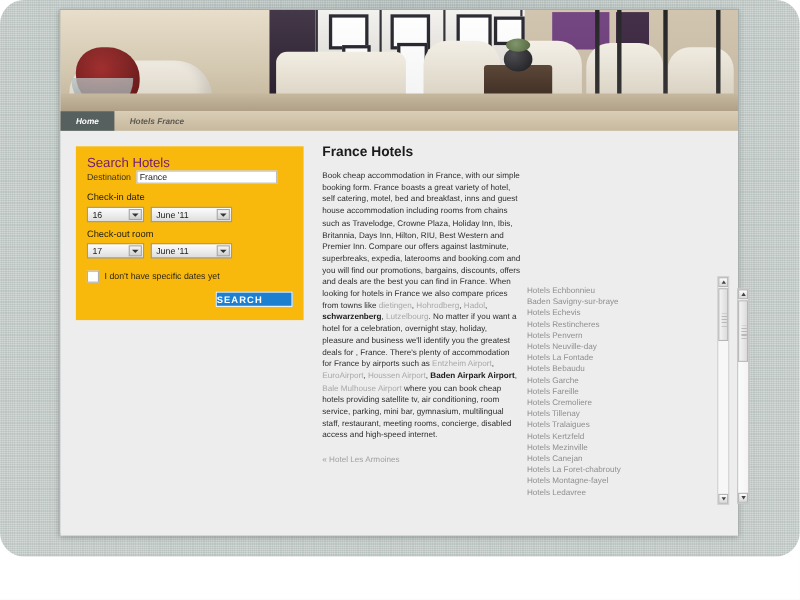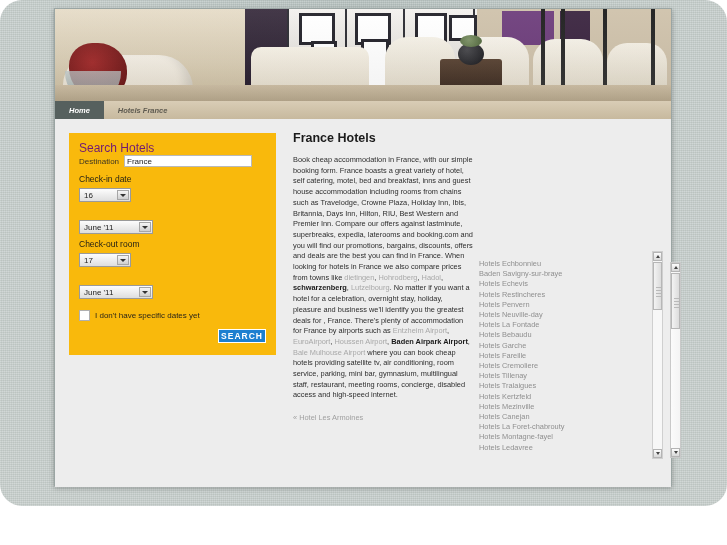--- a/index.html
+++ b/index.html
@@ -158,21 +158,21 @@
     padding: 0 2px;
     color: #222;
     box-sizing: border-box;
   }
   .grp-lbl {
     font-size: 8.5px;
     font-weight: normal;
     color: #1f1d15;
     margin: 5px 0 4px 0;
   }
-  .sel-row { display: flex; gap: 18px; margin-bottom: 2px; flex-direction: column; }
+  .sel-row { display: flex; gap: 6px; margin-bottom: 2px; }
   .sel {
     position: relative;
     background: linear-gradient(180deg,#fdfdfd,#dedede);
     border: 1px solid #9a9a9a;
     height: 14px;
     font-size: 8px;
     color: #222;
     display: flex;
     align-items: center;
     padding-left: 4px;
@@ -195,30 +195,30 @@
   }
   .chk-row { display:flex; align-items:center; margin-top:11px; }
   .chkbox {
     width: 9px; height: 9px; background:#fff; border:1px solid #b0b0b0;
     margin-right: 5px;
   }
   .chk-lbl { font-size: 8px; color:#2a2518; }
   #searchbtn {
     margin-top: 8px;
     margin-left: auto;
-    width: 48px;
+    width: 70px;
     height: 14px;
     background: #1d7fd0;
     color: #ffffff;
     font-size: 8.5px;
     font-weight: bold;
     letter-spacing: 1px;
     display: flex;
     align-items: center;
-    justify-content: center;
+    justify-content: flex-start;
     border: 1px solid #ffffff;
     box-sizing: border-box;
   }
   .btn-wrap { display:flex; }
 
   
   #article {
     position: absolute;
     left: 238px;
     top: 12px;

